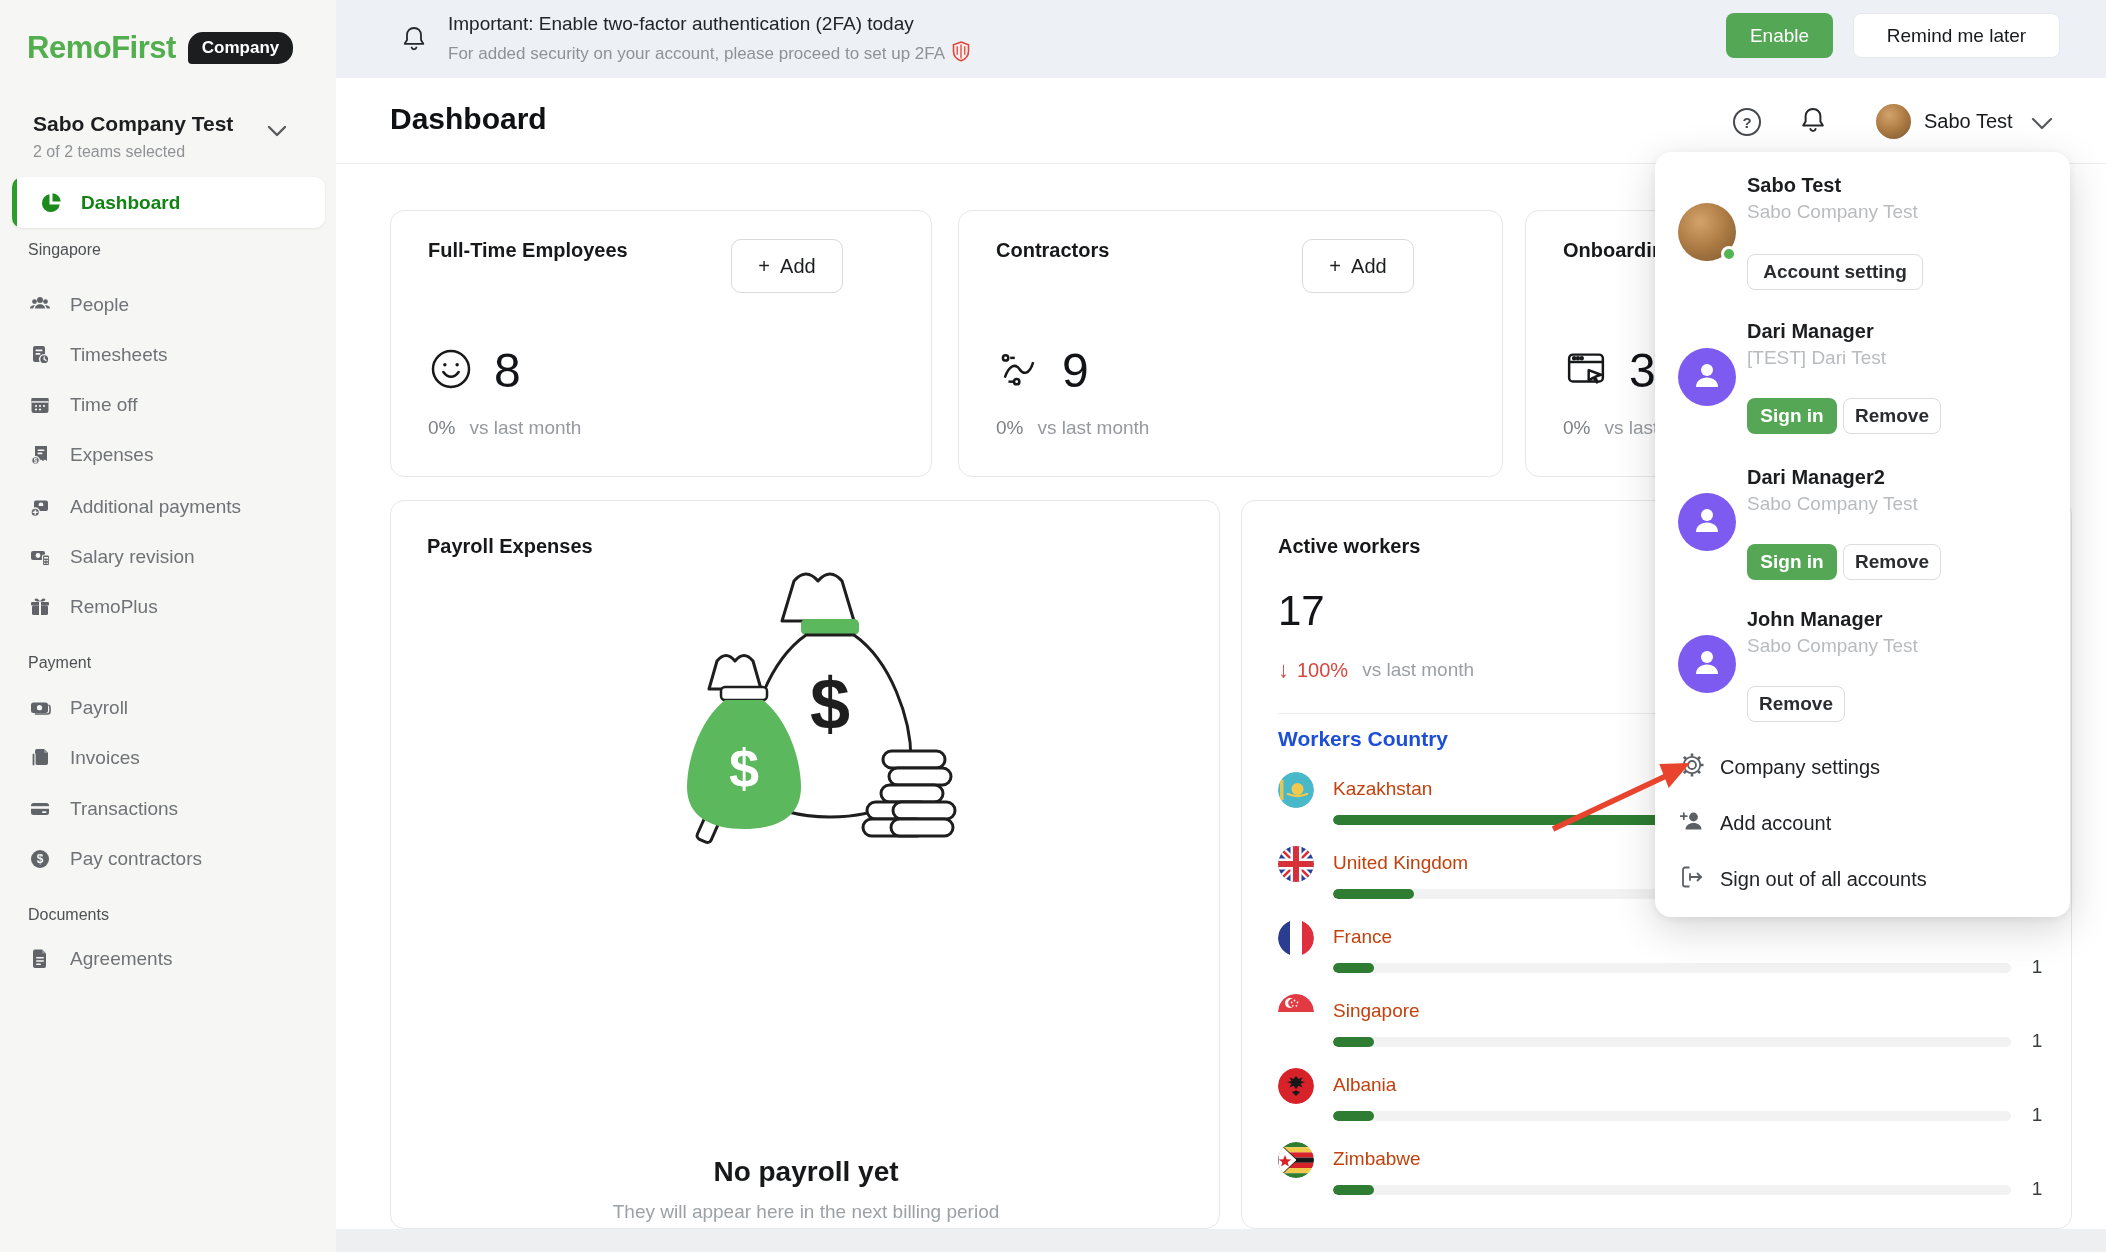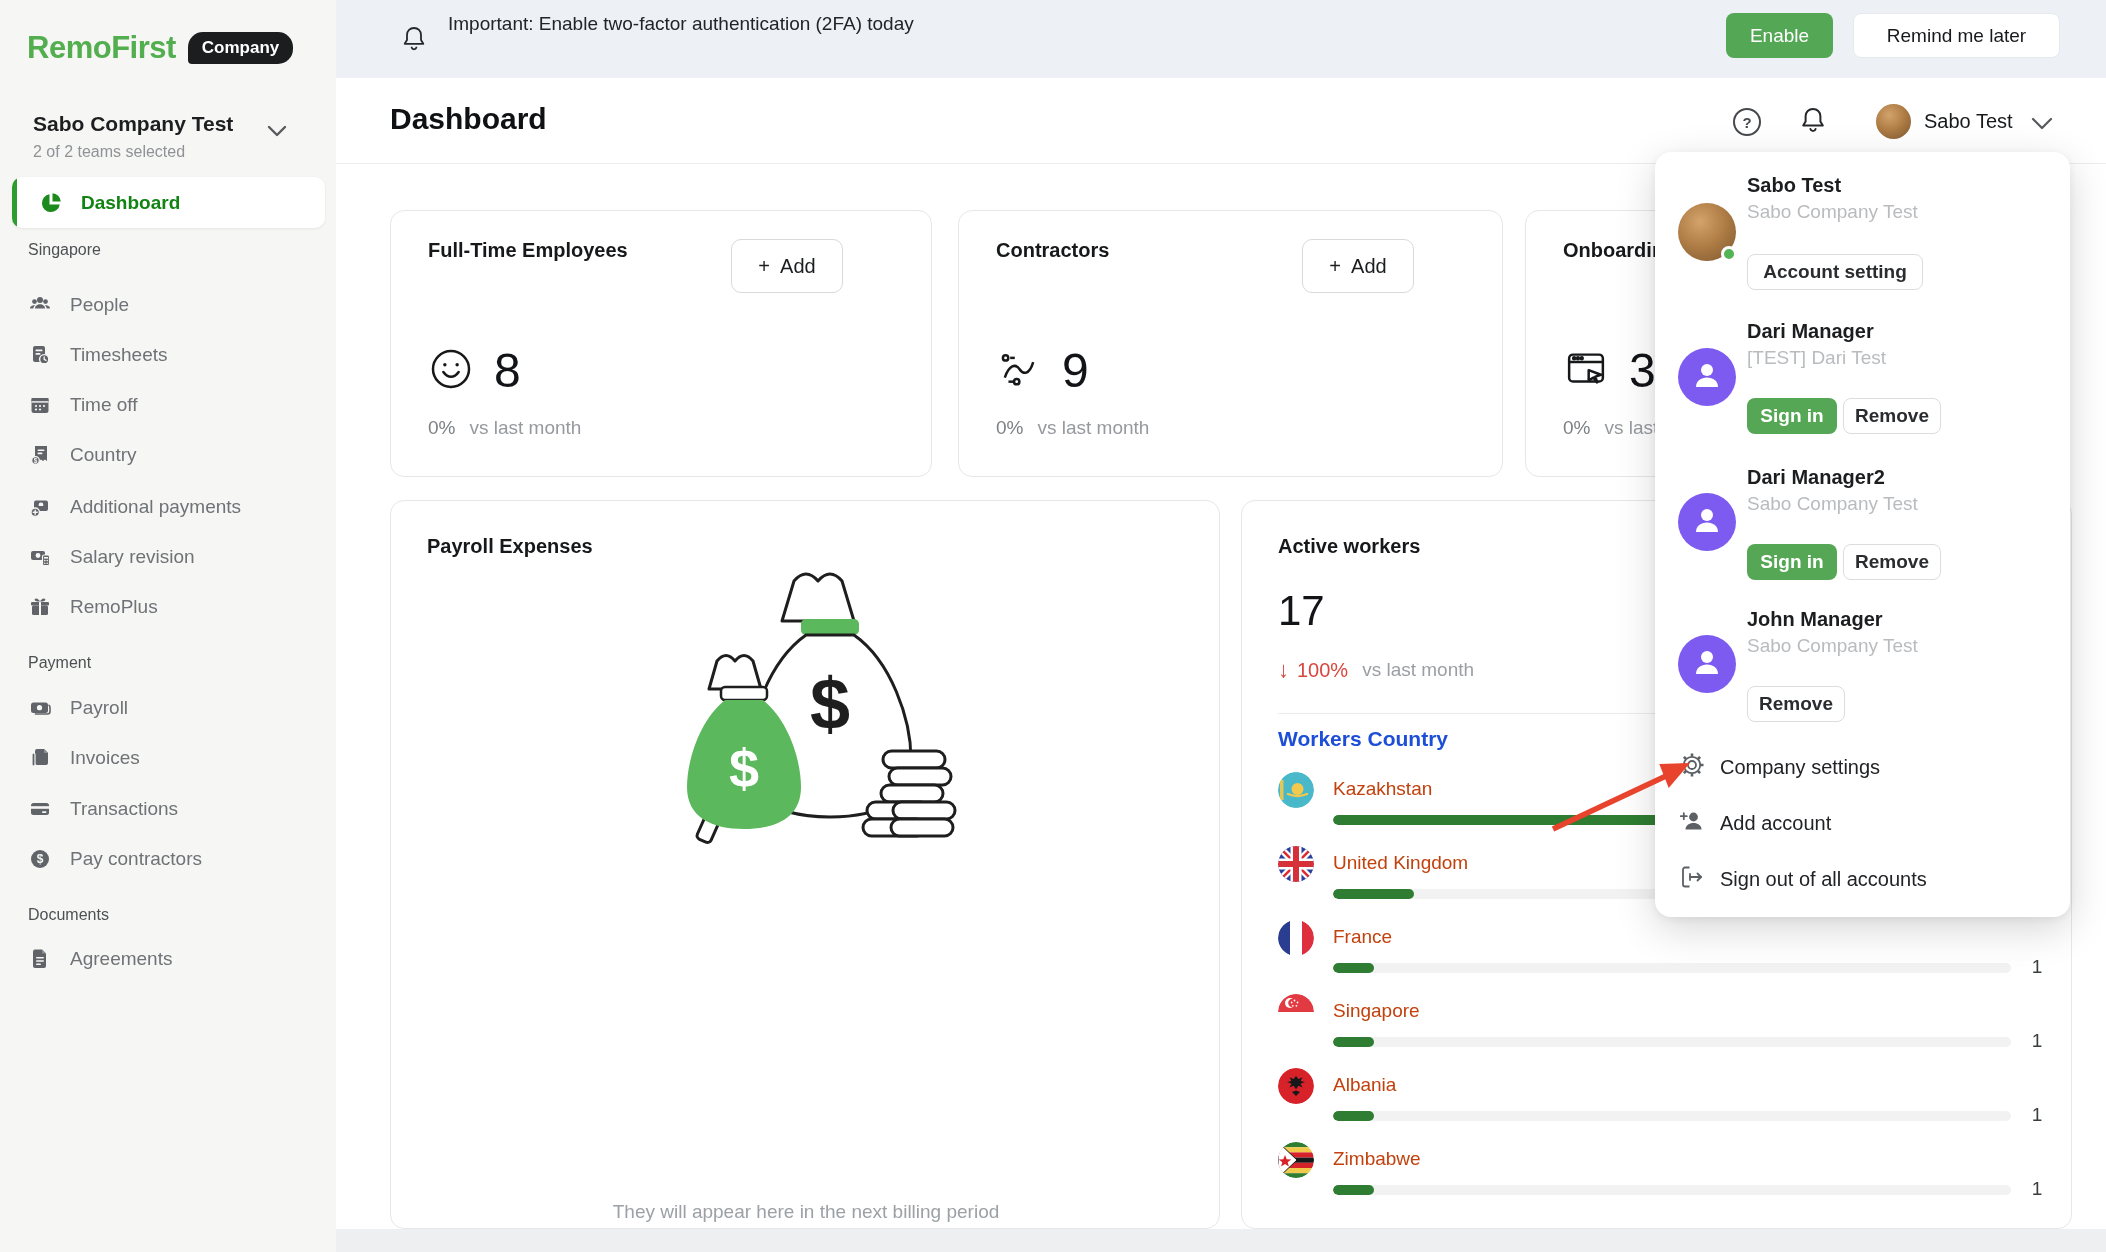--- a/index.html
+++ b/index.html
@@ -168,21 +168,21 @@
     <div class="side-item" style="top:442px">
       <span class="icon24">
         <svg width="24" height="24" viewBox="0 0 24 24">
             <path d="M7 3h12v15l-2-1.4-2 1.4-2-1.4-2 1.4-2-1.4-2 1.4z" fill="#606468"></path>
             <rect x="9.5" y="6.5" width="7" height="1.6" rx=".8" fill="#f6f6f4"></rect>
             <rect x="9.5" y="9.6" width="5" height="1.6" rx=".8" fill="#f6f6f4"></rect>
             <circle cx="7.5" cy="17.5" r="3.8" fill="#606468" stroke="#f6f6f4" stroke-width="1.3"></circle>
             <text x="7.5" y="20" font-size="6.5" fill="#f6f6f4" text-anchor="middle" font-weight="bold">$</text>
           </svg>
       </span>
-      <span class="label">Country</span>
+      <span class="label">Expenses</span>
     </div>
     <div class="side-item" style="top:494px">
       <span class="icon24">
         <svg width="24" height="24" viewBox="0 0 24 24">
             <rect x="6" y="5.5" width="14" height="9" rx="2" fill="#606468"></rect>
             <circle cx="13" cy="10" r="2.4" fill="#f6f6f4"></circle>
             <rect x="6" y="11" width="14" height="5" rx="2" fill="#606468"></rect>
             <circle cx="7.2" cy="17.2" r="4.2" fill="#606468" stroke="#f6f6f4" stroke-width="1.3"></circle>
             <path d="M7.2 15.2v4M5.2 17.2h4" stroke="#f6f6f4" stroke-width="1.4" stroke-linecap="round"></path>
           </svg>
@@ -279,20 +279,29 @@
   </div>
 
   <div class="banner">
     <span class="banner-bell">
       <svg width="28" height="30" viewBox="0 0 28 30">
           <path d="M14 3c-4 0-7 2.9-7 6.9V15l-2.3 3.8h18.6L21 15V9.9C21 5.9 18 3 14 3z" fill="none" stroke="#25282b" stroke-width="1.8" stroke-linejoin="round"></path>
           <path d="M11.6 22.5a2.5 2.5 0 0 0 4.8 0" fill="none" stroke="#25282b" stroke-width="1.8" stroke-linecap="round"></path>
         </svg>
     </span>
     <div class="banner-title">Important: Enable two-factor authentication (2FA) today</div>
+    <div class="banner-sub">
+      <span>For added security on your account, please proceed to set up 2FA</span>
+      <span>
+        <svg width="18" height="21" viewBox="0 0 18 21">
+            <path d="M9 1l7.5 2.8v6.1c0 4.6-3.1 8.2-7.5 9.8-4.4-1.6-7.5-5.2-7.5-9.8V3.8z" fill="#fdf0ee" stroke="#e0443a" stroke-width="1.6"></path>
+            <path d="M9 3.4v14.2M5.2 5.2v8.5M12.8 5.2v8.5" stroke="#e0443a" stroke-width="1.3"></path>
+          </svg>
+      </span>
+    </div>
     <button class="btn-enable">Enable</button>
     <button class="btn-remind">Remind me later</button>
   </div>
 
   <div class="header">
     <div class="page-title">Dashboard</div>
     <span class="help-icon">
       <svg width="32" height="32" viewBox="0 0 32 32">
           <circle cx="16" cy="16" r="13" fill="none" stroke="#45484c" stroke-width="2"></circle>
           <text x="16" y="21.5" font-size="15" fill="#45484c" text-anchor="middle" font-weight="bold">?</text>
@@ -401,20 +410,21 @@
             <rect x="242" y="182" width="62" height="17" rx="8.5"></rect>
             <rect x="248" y="199" width="62" height="17" rx="8.5"></rect>
             <rect x="240" y="216" width="62" height="17" rx="8.5"></rect>
             <rect x="226" y="233" width="62" height="17" rx="8.5"></rect>
             <rect x="252" y="233" width="62" height="17" rx="8.5"></rect>
             <rect x="222" y="250" width="62" height="17" rx="8.5"></rect>
             <rect x="250" y="250" width="62" height="17" rx="8.5"></rect>
           </g>
         </svg>
       </div>
+      <div class="payroll-empty-title">No payroll yet</div>
       <div class="payroll-empty-note">They will appear here in the next billing period</div>
     </div>
 
     <div class="card workers-card">
       <div class="card-title">Active workers</div>
       <div class="workers-value">17</div>
       <div class="workers-delta">
         <span class="arrow">↓</span>
         <span class="pct">100%</span>
         <span class="note">vs last month</span>

